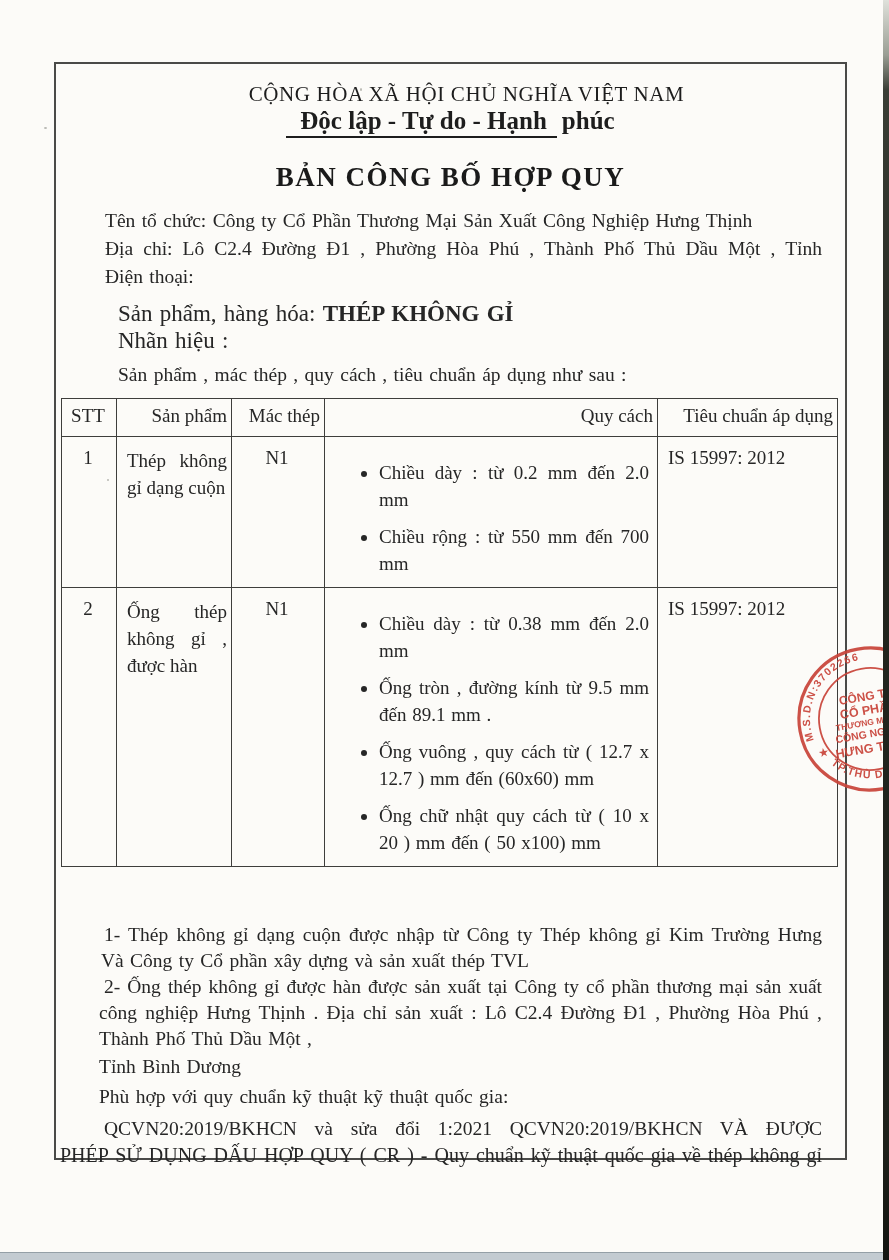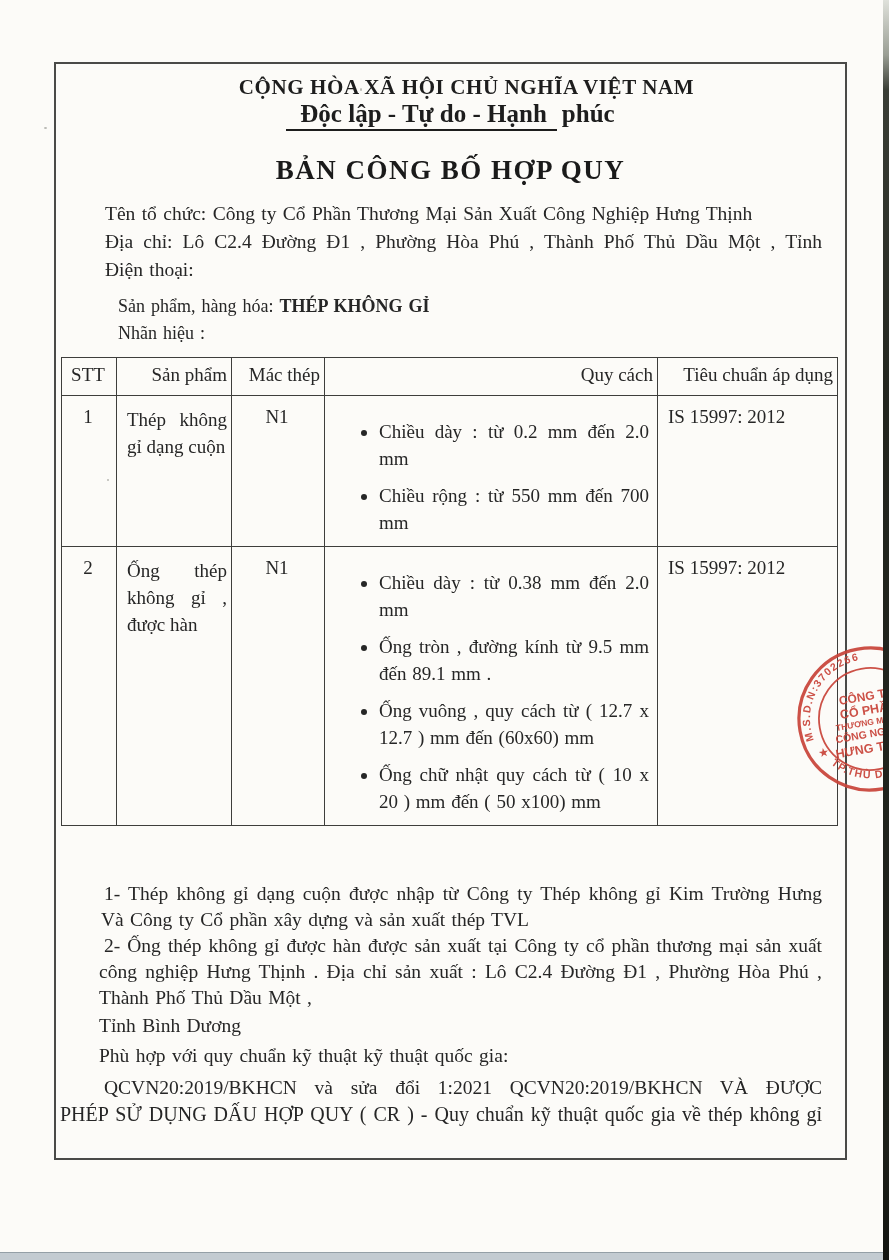--- a/index.html
+++ b/index.html
@@ -12,29 +12,29 @@
     color:#262626;
   }
   
   .frame{
     position:absolute;left:54px;top:62px;
     width:789px;height:1094px;
     border:2px solid #4a4a48;
     background:transparent;
   }
   .center{text-align:center;}
-  .country{margin-top:11px;font-weight:bold;font-size:21px;line-height:24px;letter-spacing:.6px;color:#1d1d1d;padding-left:32px;}
+  .country{margin-top:18px;font-weight:normal;font-size:21px;line-height:24px;letter-spacing:.6px;color:#1d1d1d;padding-left:32px;}
   .motto{margin-top:2px;font-weight:bold;font-size:25px;line-height:26px;color:#1d1d1d;}
   .motto .uline{border-bottom:2.5px solid #1d1d1d;padding:0 10px 2px 14px;}
   .motto .tail{padding-left:5px;}
   .doc-title{margin-top:28px;font-weight:bold;font-size:27px;line-height:30px;letter-spacing:1.5px;color:#1a1a1a;}
   .doc-number{margin-top:7px;font-size:20px;line-height:24px;}
 
   .info-a{margin:15px 23px 0 49px;font-size:19.5px;line-height:28px;word-spacing:1.5px;}
-  .info-b{margin:9px 23px 0 62px;font-size:18px;line-height:27px;word-spacing:1.5px;}
+  .info-b{margin:9px 23px 0 62px;font-size:23px;line-height:27px;word-spacing:1.5px;}
   .intro{margin:7px 23px 0 62px;font-size:19.5px;line-height:27px;word-spacing:1.5px;}
   .jl{text-align:justify;text-align-last:justify;}
   .bold{font-weight:bold;}
 
   table.spec{
     margin:10px 0 0 5px;
     border-collapse:collapse;
     table-layout:fixed;
     width:776px;
     font-size:19px;
@@ -103,20 +103,21 @@
       <div>Tên tổ chức: Công ty Cổ Phần Thương Mại Sản Xuất Công Nghiệp Hưng Thịnh</div>
       <div class="jl">Địa chỉ: Lô C2.4 Đường Đ1 , Phường Hòa Phú , Thành Phố Thủ Dầu Một , Tỉnh</div>
       <div>Điện thoại:</div>
     </div>
 
     <div class="info-b">
       <div><span>Sản phẩm, hàng hóa:</span>&nbsp;<span class="bold">THÉP KHÔNG GỈ</span></div>
       <div>Nhãn hiệu :</div>
     </div>
 
+    <div class="intro">Sản phẩm , mác thép , quy cách , tiêu chuẩn áp dụng như sau :</div>
 
     <table class="spec">
       <colgroup>
         <col style="width:55px">
           <col style="width:115px">
           <col style="width:93px">
           <col style="width:333px">
           <col style="width:180px">
       </colgroup>
       <tbody>

